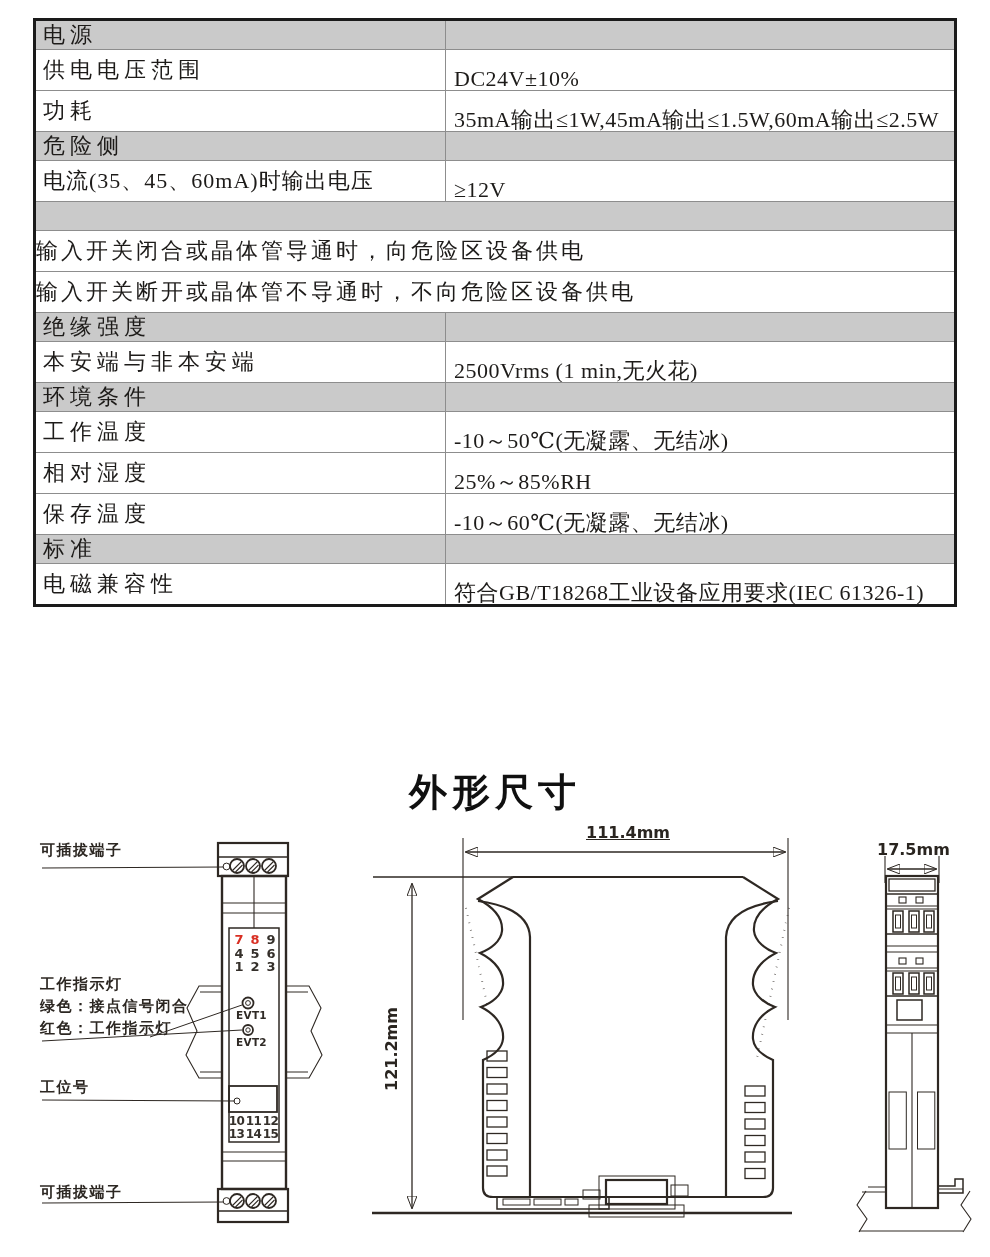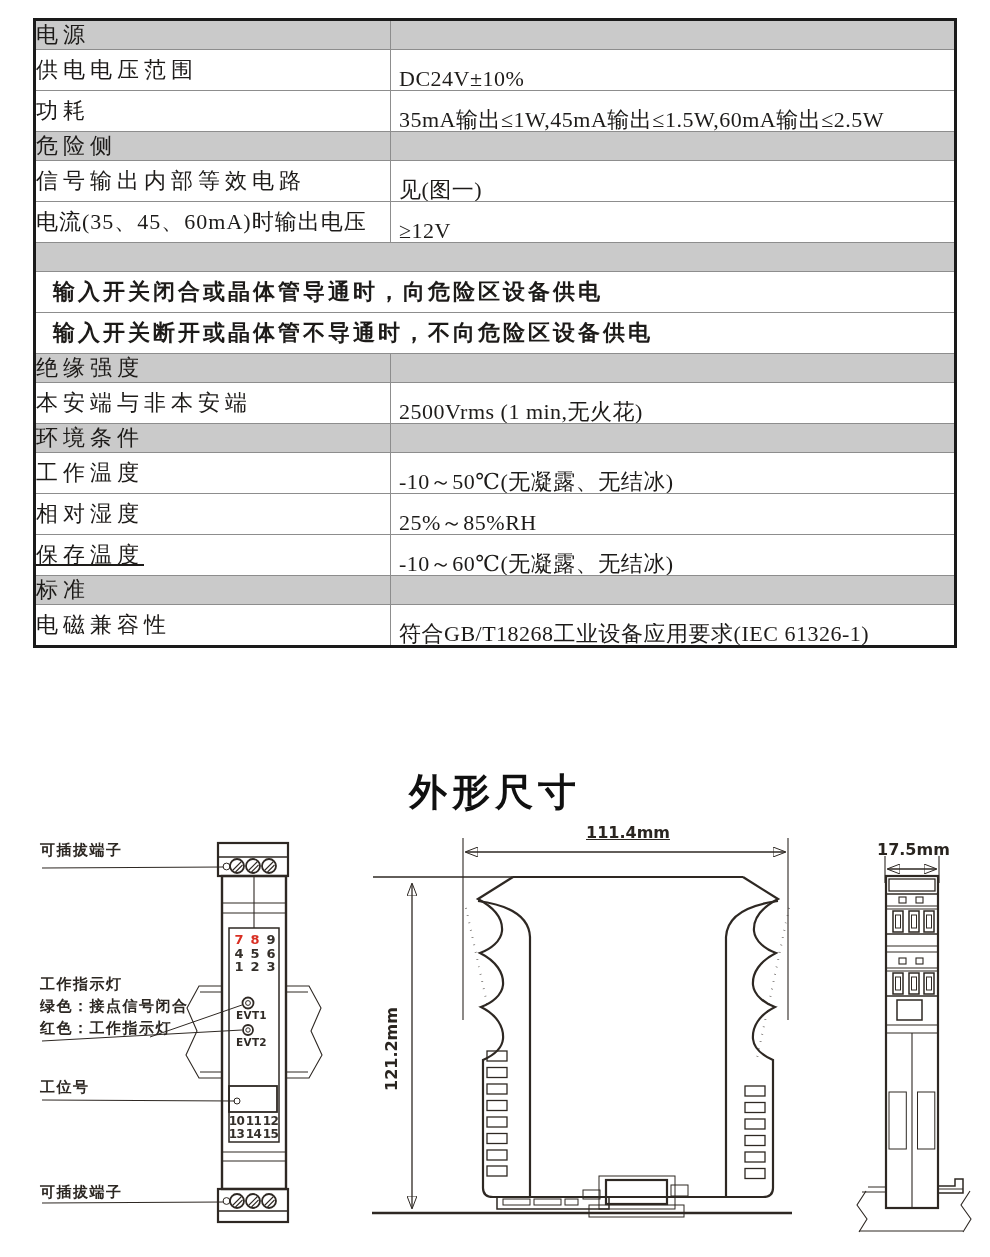--- a/index.html
+++ b/index.html
@@ -8,24 +8,24 @@
 
   
   #spec-table{position:absolute;left:33px;top:18px;width:924px;border:3px solid #1a1a1a;
               background:#fff;box-sizing:border-box;}
   .trow{display:flex;border-top:1px solid #8d8d8d;
         font:22px/1 "Liberation Serif","DejaVu Serif",serif;color:#1d1b19;}
   .trow:first-child{border-top:none;}
   .trow.section{height:28px;background:#cacaca;}
   .trow.kv,.trow.full{height:40px;}
   .cell{display:flex;align-items:center;box-sizing:border-box;overflow:hidden;white-space:nowrap;}
-  .cell.key{width:355px;border-right:1px solid #8d8d8d;}
+  .cell.key{width:410px;border-right:1px solid #8d8d8d;padding-left:7px;}
   .cell.val{flex:1;padding-left:8px;letter-spacing:0.5px;margin-top:18px;}
   .section .cell.key{letter-spacing:5px;}
-  .full .cell{padding-left:17px;letter-spacing:3px;width:100%;font-weight:bold;}
+  .full .cell{padding-left:0;letter-spacing:3px;width:100%;}
 
   
   #diagram-title{position:absolute;left:0;top:750px;width:990px;text-align:center;
        font:bold 38px/44px "DejaVu Sans","Liberation Sans",sans-serif;color:#101010;letter-spacing:5px;margin-top:20px;}
   .lbl{position:absolute;left:40px;font:bold 15px/20px "DejaVu Sans",sans-serif;
        color:#2c2722;letter-spacing:1.5px;white-space:nowrap;text-align:right;}
   #lbl-top-terminal{top:840px;}
   #lbl-indicator{top:974px;}
   #lbl-indicator-green{top:996px;}
   #lbl-indicator-red{top:1018px;}
@@ -77,24 +77,20 @@
       </div>
       <div class="trow kv">
         <div class="cell key" style="letter-spacing: 5px;">功耗</div>
         <div class="cell val">35mA输出≤1W,45mA输出≤1.5W,60mA输出≤2.5W</div>
       </div>
       <div class="trow section">
         <div class="cell key">危险侧</div>
         <div class="cell val"></div>
       </div>
       <div class="trow kv">
-        <div class="cell key" style="letter-spacing: 5px;">信号输出内部等效电路</div>
-        <div class="cell val">见(图一)</div>
-      </div>
-      <div class="trow kv">
         <div class="cell key" style="letter-spacing: 1px;">电流(35、45、60mA)时输出电压</div>
         <div class="cell val">≥12V</div>
       </div>
       <div class="trow section">
         <div class="cell val"></div>
       </div>
       <div class="trow full">
         <div class="cell">输入开关闭合或晶体管导通时，向危险区设备供电</div>
       </div>
       <div class="trow full">
@@ -114,21 +110,21 @@
       </div>
       <div class="trow kv">
         <div class="cell key" style="letter-spacing: 5px;">工作温度</div>
         <div class="cell val">-10～50℃(无凝露、无结冰)</div>
       </div>
       <div class="trow kv">
         <div class="cell key" style="letter-spacing: 5px;">相对湿度</div>
         <div class="cell val">25%～85%RH</div>
       </div>
       <div class="trow kv">
-        <div class="cell key" style="letter-spacing: 5px; text-decoration: underline;">保存温度</div>
+        <div class="cell key" style="letter-spacing: 5px;">保存温度</div>
         <div class="cell val">-10～60℃(无凝露、无结冰)</div>
       </div>
       <div class="trow section">
         <div class="cell key">标准</div>
         <div class="cell val"></div>
       </div>
       <div class="trow kv">
         <div class="cell key" style="letter-spacing: 5px;">电磁兼容性</div>
         <div class="cell val">符合GB/T18268工业设备应用要求(IEC 61326-1)</div>
       </div>

